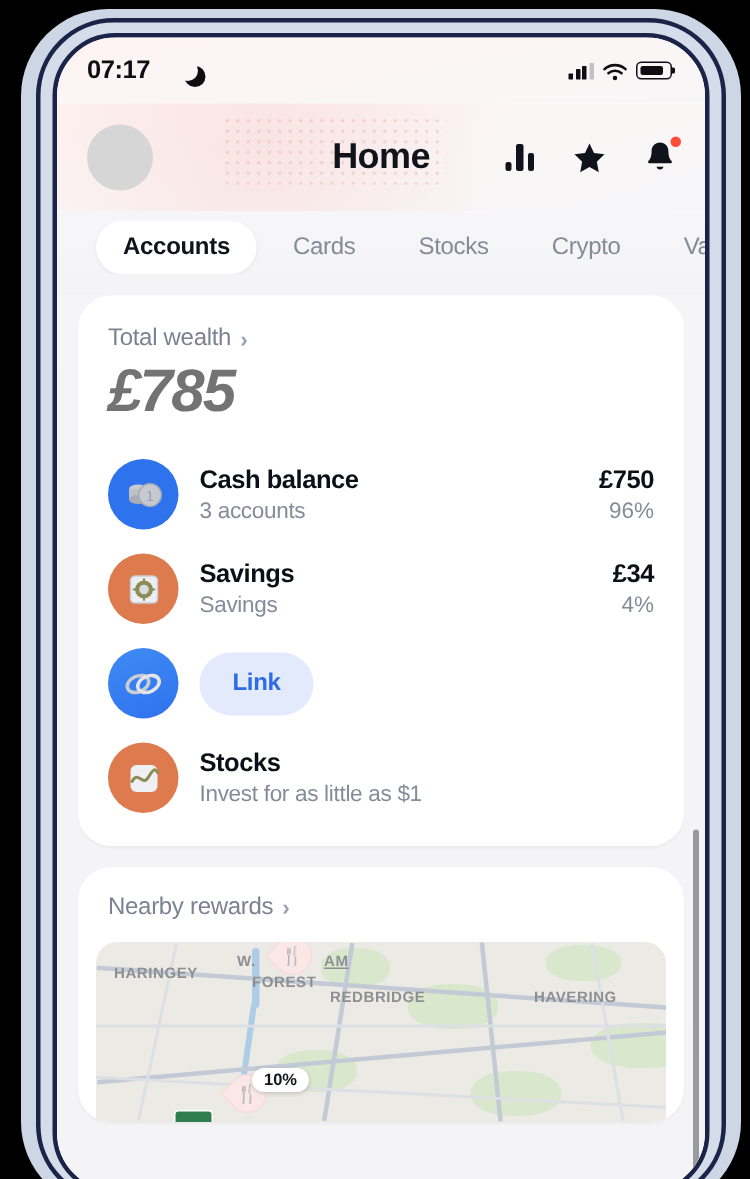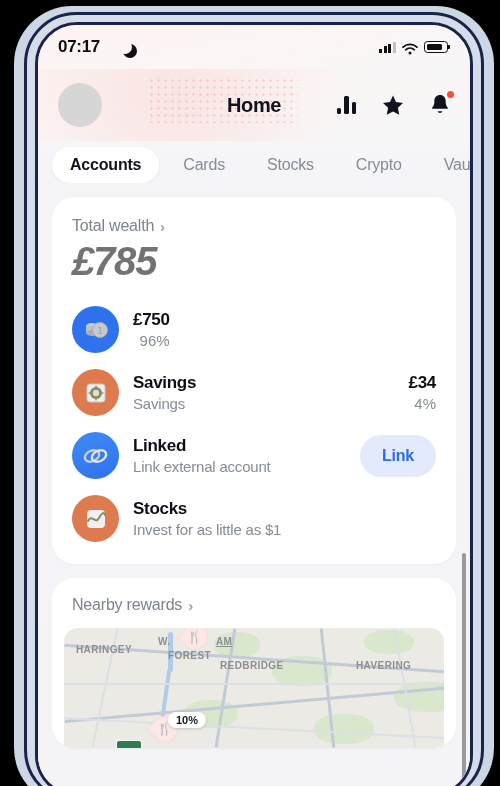--- a/index.html
+++ b/index.html
@@ -90,21 +90,21 @@
     background-image:radial-gradient(rgba(235,168,164,0.55) 1px, transparent 1.1px);
     background-size:7px 7px;
     opacity:0.75;
   }
   .avatar{
     width:44px; height:44px; border-radius:50%;
     background:#d6d6d6; flex:none;
     position:relative; z-index:2;
   }
   .header-title{
-    font-size:20px; font-weight:700; color:#10131c;
+    font-size:24px; font-weight:700; color:#10131c;
     letter-spacing:-0.4px;
     position:absolute; left:0; right:0; text-align:center;
     pointer-events:none;
   }
   .header-actions{
     margin-left:auto; display:flex; align-items:center; gap:26px;
     position:relative; z-index:2;
   }
   .icon-btn{ position:relative; cursor:pointer; line-height:0; }
   .chart-icon{ display:flex; align-items:flex-end; gap:3px; height:18px; }
@@ -119,21 +119,21 @@
   }
 
   
   .tabs-wrap{
     background:linear-gradient(180deg,#f6f6f8 0%,#f4f4f7 100%);
     padding:6px 0 14px 0;
     position:relative;
   }
   .tabs{
     display:flex; align-items:center; gap:6px;
-    padding-left:14px;
+    padding-left:26px;
     overflow:hidden; white-space:nowrap;
   }
   .tab{
     font-size:16px; color:#868b99; font-weight:400;
     padding:9px 18px; border-radius:22px;
     flex:none; cursor:pointer; letter-spacing:-0.2px;
   }
   .tab.active{
     background:#ffffff; color:#10131c; font-weight:700;
     box-shadow:0 1px 3px rgba(20,25,40,0.06);
@@ -317,20 +317,24 @@
       <div class="acct-row">
         <div class="acct-icon" style="background:#2f72ed;">
           <svg width="30" height="26" viewBox="0 0 30 26">
             <ellipse cx="11" cy="9" rx="6" ry="3" fill="#c9ccd2"></ellipse>
             <rect x="5" y="9" width="12" height="7" fill="#bcc0c7"></rect>
             <ellipse cx="11" cy="16" rx="6" ry="3" fill="#a9adb5"></ellipse>
             <circle cx="19" cy="13" r="7.5" fill="#c6c9cf" stroke="#a9adb5" stroke-width="1"></circle>
             <text x="19" y="17" font-size="9" fill="#9a9ea6" text-anchor="middle" font-family="DejaVu Sans">1</text>
           </svg>
         </div>
+        <div class="acct-text">
+          <div class="acct-title">Cash balance</div>
+          <div class="acct-sub">3 accounts</div>
+        </div>
         <div class="acct-right">
           <div class="acct-amount">£750</div>
           <div class="acct-pct">96%</div>
         </div>
       </div>
 
       <div class="acct-row">
         <div class="acct-icon" style="background:#dd7a4e;">
           <svg width="26" height="26" viewBox="0 0 26 26">
             <rect x="4" y="4" width="18" height="18" rx="3" fill="#eceef1" stroke="#c9ccd2" stroke-width="1"></rect>
@@ -352,24 +356,20 @@
         </div>
       </div>
 
       <div class="acct-row">
         <div class="acct-icon" style="background:linear-gradient(160deg,#3f8bf5 0%,#2f72ed 100%);">
           <svg width="30" height="22" viewBox="0 0 30 22">
             <ellipse cx="11" cy="11" rx="7.5" ry="5.2" fill="none" stroke="#c9ccd2" stroke-width="2.4" transform="rotate(-25 11 11)"></ellipse>
             <ellipse cx="18" cy="11" rx="7.5" ry="5.2" fill="none" stroke="#e2e4e8" stroke-width="2.4" transform="rotate(-25 18 11)"></ellipse>
           </svg>
         </div>
-        <div class="acct-text">
-          <div class="acct-title">Linked</div>
-          <div class="acct-sub">Link external account</div>
-        </div>
         <button class="pill-btn">Link</button>
       </div>
 
       <div class="acct-row">
         <div class="acct-icon" style="background:#dd7a4e;">
           <svg width="26" height="26" viewBox="0 0 26 26">
             <rect x="4" y="4" width="18" height="18" rx="4" fill="#eef0f3"></rect>
             <path d="M5 15 C9 7, 12 19, 16 12 S21 7, 22 9" fill="none" stroke="#8c8c55" stroke-width="2" stroke-linecap="round"></path>
           </svg>
         </div>

